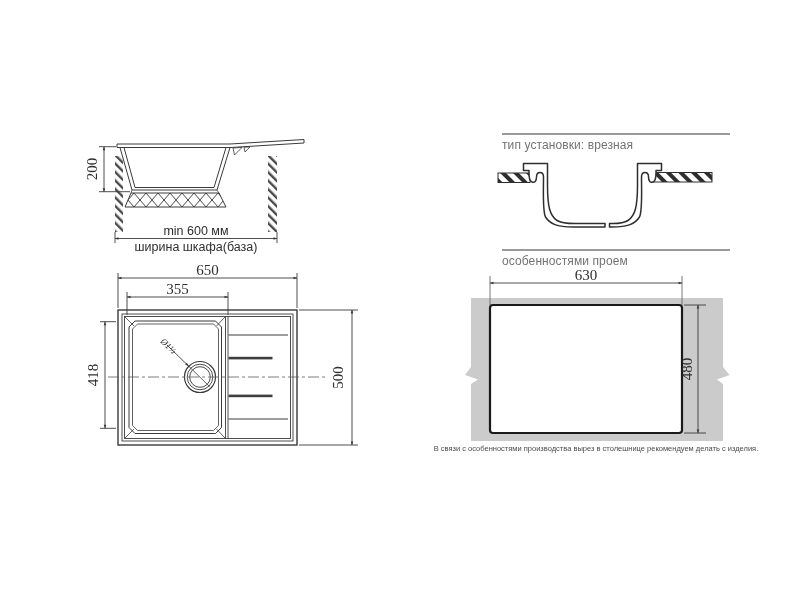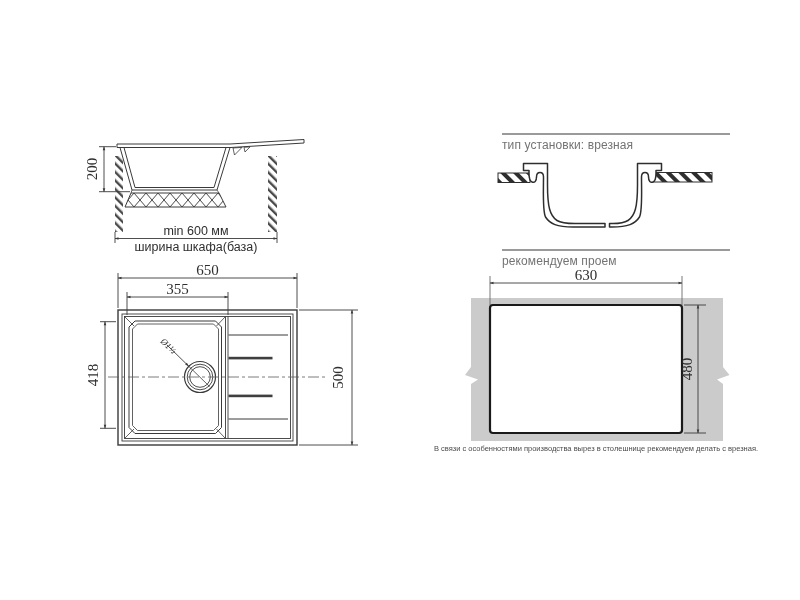--- a/index.html
+++ b/index.html
@@ -155,21 +155,21 @@
   <path d="M28.5,8.5 H52.5 V30 C52.5,52 55,61 62,65.5 C66,68 72,68.5 80,68.5 L110,68.5 V72 L78,72
            C62,72 55,69 50.5,62 C47.5,56 48.5,38 48.5,22 C48.5,18.5 47,17.5 45,17.5 C42.5,17.5 41.5,19 41.5,22
            C41.5,26.5 39.5,28 37,27 C34.5,26 34,22.5 34,18 L34,15.5 H28.5 Z" fill="#ffffff" stroke="#2e2e2e" stroke-width="1.5" stroke-linejoin="round"></path>
 
   <path d="M166.5,8.5 H142.5 V30 C142.5,52 140,61 133,65.5 C129,68 123,68.5 118,68.5 L114.5,68.5 V72 L117,72
            C133,72 140,69 144.5,62 C147.5,56 146.5,38 146.5,22 C146.5,18.5 148,17.5 150,17.5 C152.5,17.5 153.5,19 153.5,22
            C153.5,26.5 155.5,28 158,27 C160.5,26 161,22.5 161,18 L161,15.5 H166.5 Z" fill="#ffffff" stroke="#2e2e2e" stroke-width="1.5" stroke-linejoin="round"></path>
 </svg>
 
 <div class="abs divider" style="left:502px;top:249px;width:228px"></div>
-<div class="abs section-title" style="left:502px;top:254px">рекомендуем проем</div>
+<div class="abs section-title" style="left:502px;top:254px">особенностями проем</div>
 
 <svg class="abs" style="left:430px;top:262px" width="330" height="195" viewBox="0 0 330 195">
   <defs>
     <marker id="ar3" viewBox="0 0 10 10" refX="9.2" refY="5" markerWidth="10" markerHeight="4.2" orient="auto-start-reverse">
       <path d="M0,1.6 L10,5 L0,8.4 Z" fill="#3a3a3a"></path>
     </marker>
   </defs>
 
   <path d="M41,36 H293 V105 L299.5,113 L287,117.5 L293,122 V179 H41 V122 L48,117.5 L35,113 L41,105 Z" fill="#cbcbcb"></path>
 
@@ -182,13 +182,13 @@
   <text class="dim" x="156" y="17.5" text-anchor="middle">630</text>
 
   <g stroke="#3a3a3a" stroke-width="0.9">
     <line x1="254" y1="43" x2="276" y2="43"></line>
     <line x1="254" y1="171" x2="276" y2="171"></line>
     <line x1="268" y1="43" x2="268" y2="171" marker-start="url(#ar3)" marker-end="url(#ar3)"></line>
   </g>
   <text class="dim" x="261.5" y="107" text-anchor="middle" transform="rotate(-90 261.5 107)">480</text>
 </svg>
 
-<div class="abs note" style="left:430px;top:444px;width:332px">В связи с особенностями производства вырез в столешнице рекомендуем делать с врезная.</div>
+<div class="abs note" style="left:430px;top:444px;width:332px">В связи с особенностями производства вырез в столешнице рекомендуем делать с изделия.</div>
 
 </body></html>

